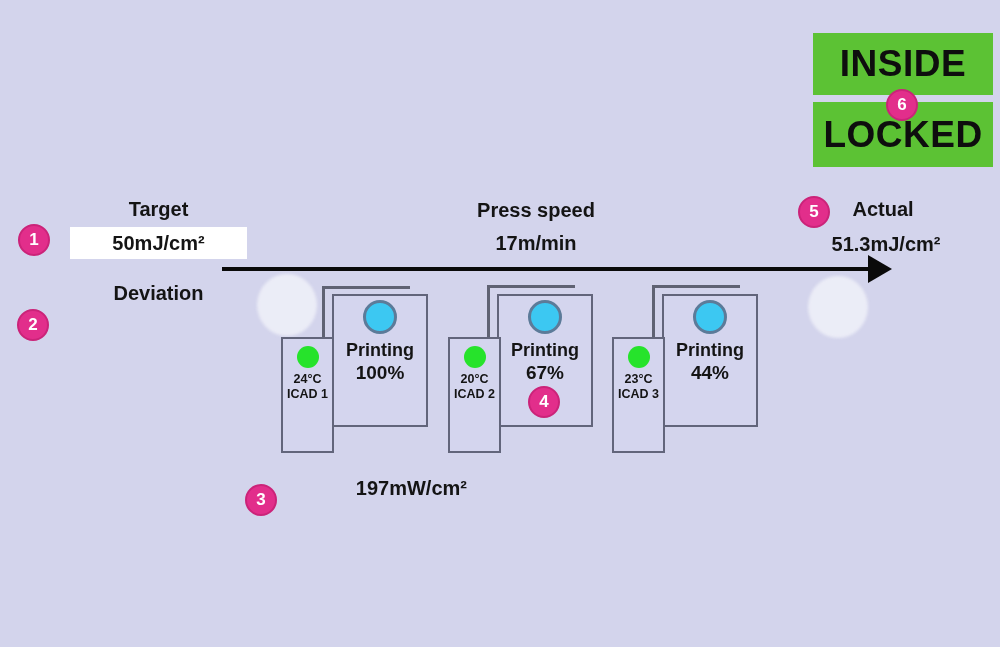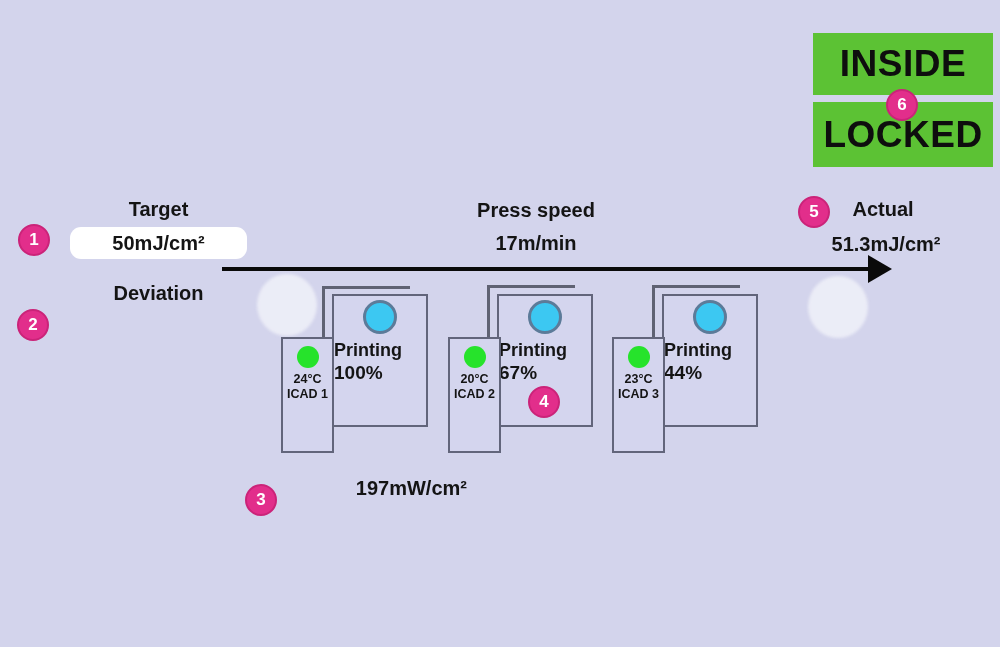--- a/index.html
+++ b/index.html
@@ -13,21 +13,20 @@
   .badge {
     position:absolute; width:32px; height:32px; border-radius:50%;
     background:#e22e8b; border:2px solid #cb2379; box-sizing:border-box;
     color:#ffffff; font-weight:700; font-size:17px;
     display:flex; align-items:center; justify-content:center;
   }
   .h-label { position:absolute; font-weight:700; font-size:20px; text-align:center; }
   .value-box {
     position:absolute; background:#ffffff; font-weight:700; font-size:20px;
     text-align:center;
-    border-radius:11px;
   }
   .status-box {
     position:absolute; left:813px; width:180px; background:#5cc234;
     color:#0e0e0e; font-weight:700; text-align:center; font-size:37px;
     letter-spacing:0.5px;
   }
   .arrow-line { position:absolute; left:222px; top:267px; width:650px; height:4px; background:#0a0a0a; }
   .arrow-head {
     position:absolute; left:868px; top:255px; width:0; height:0;
     border-left:24px solid #0a0a0a; border-top:14px solid transparent; border-bottom:14px solid transparent;
@@ -36,21 +35,21 @@
     position:absolute; width:60px; height:62px; border-radius:50%;
     background:rgba(250,251,253,0.62); filter:blur(1.5px);
   }
   .unit-bracket {
     position:absolute; top:286px; width:88px; height:52px;
     border-top:3px solid #5f6273; border-left:3px solid #5f6273; box-sizing:border-box;
   }
   .main-card {
     position:absolute; top:294px; width:96px; height:133px;
     background:#d4d5ee; border:2px solid #62657b; box-sizing:border-box;
-    text-align:left;
+    text-align:center;
   }
   .lamp {
     margin:4px auto 0; width:28px; height:28px; border-radius:50%;
     background:#3cc8f2; border:3px solid #5c7b99;
   }
   .ptxt { margin-top:7px; font-size:18px; font-weight:700; line-height:19px; }
   .ppct { margin-top:2px; font-size:19px; font-weight:700; }
   .icad-card {
     position:absolute; top:337px; width:53px; height:116px;
     background:#d4d5ee; border:2px solid #62657b; box-sizing:border-box;

